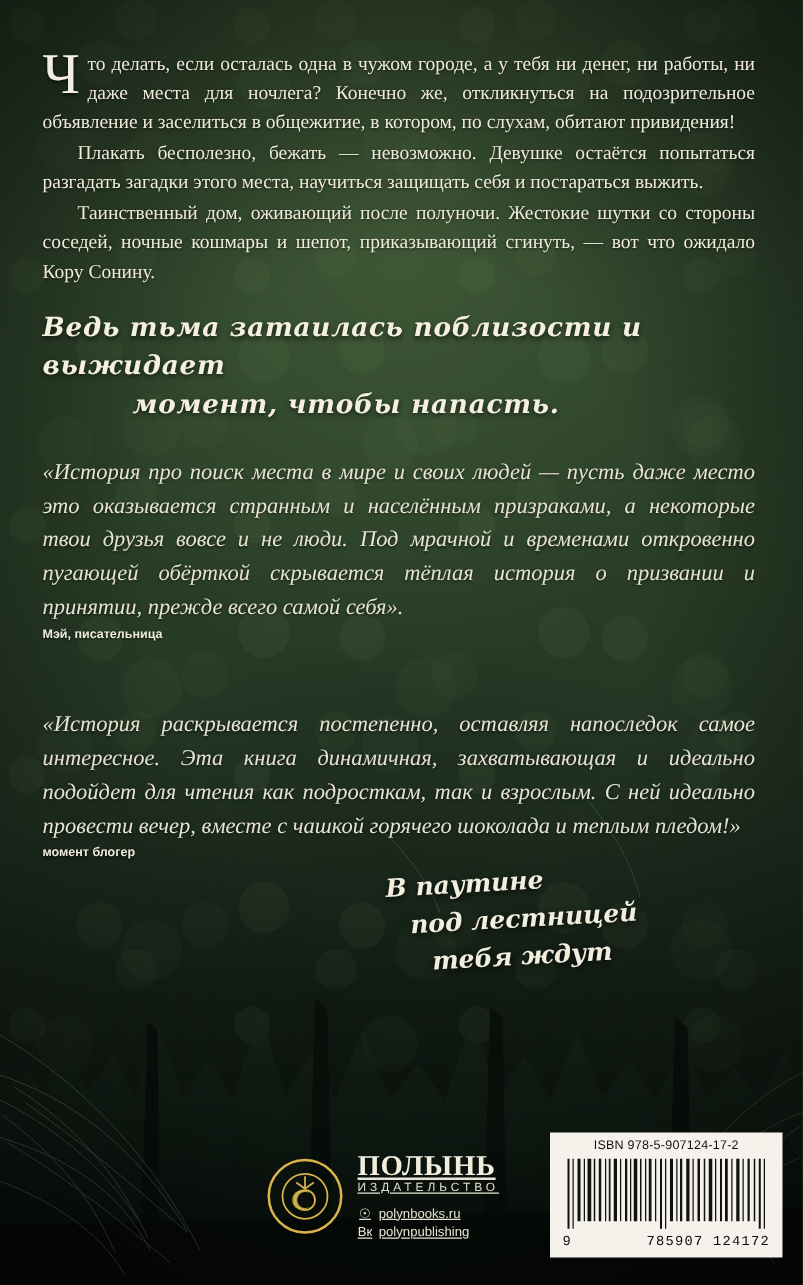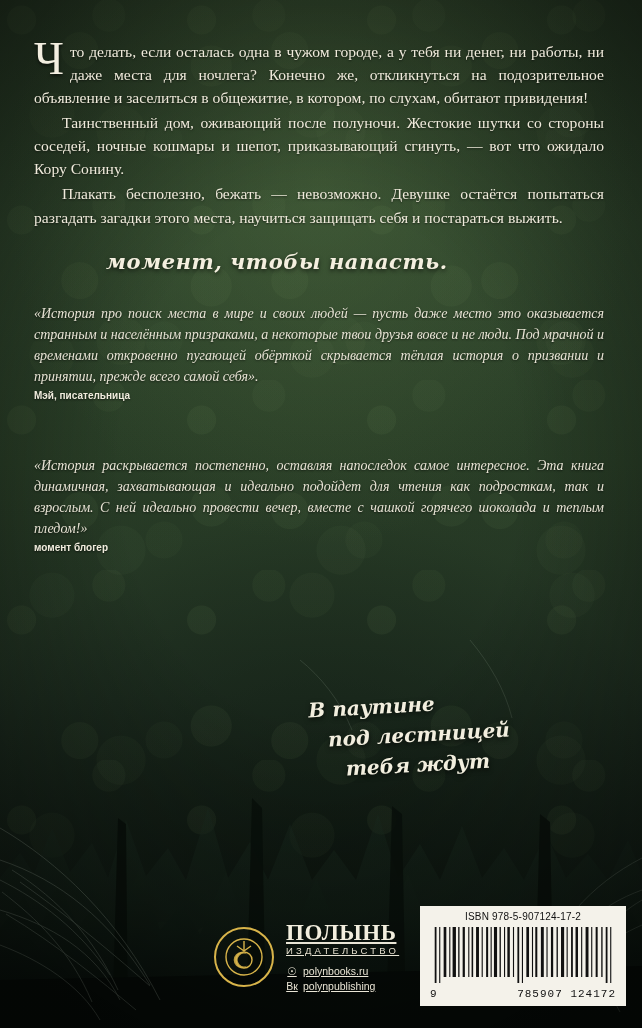--- a/index.html
+++ b/index.html
@@ -79,21 +79,21 @@
     font-size: 21px;
     line-height: 1.45;
     letter-spacing: .6px;
     color: #f4efdf;
     text-shadow: 0 2px 4px rgba(0,0,0,.6);
   }
   .handwrite .l2 { display:block; padding-left: 72px; }
 
   .review {
     margin: 26px 0 0 0;
-    font-size: 14px;
+    font-size: 18px;
     line-height: 1.5;
     font-style: italic;
     text-align: justify;
     color: #e7e3d4;
     text-shadow: 0 1px 2px rgba(0,0,0,.55);
   }
   .review-author {
     margin: 2px 0 0 0;
     font-family: "Liberation Sans", sans-serif;
     font-style: normal;
@@ -161,21 +161,21 @@
     line-height: 1.45;
   }
   .pub-links div { display: flex; align-items: center; gap: 5px; }
   .glyph { width: 12px; text-align:center; display:inline-block; color:#e9e4d4; }
 
   
   .isbn-box {
     position: absolute;
     right: 16px;
     bottom: 22px;
-    width: 206px;
+    width: 186px;
     background: #f4f2ea;
     padding: 5px 8px 6px 8px;
     box-sizing: border-box;
   }
   .isbn-text {
     font-family: "Liberation Sans", sans-serif;
     font-size: 10px;
     color: #111;
     text-align: center;
     margin-bottom: 3px;
@@ -245,25 +245,26 @@
       <path d="M470,640 C490,664 505,690 512,718"></path>
     </g>
   </svg>
 
   <div class="vignette"></div>
 
   <div class="content">
 
     <p class="blurb first"><span class="dropcap">Ч</span><span>то делать, если осталась одна в чужом городе, а у тебя ни денег, ни работы, ни даже места для ночлега? Конечно же, откликнуться на подозрительное объявление и заселиться в общежитие, в котором, по слухам, обитают привидения!</span></p>
 
+    <p class="blurb">Плакать бесполезно, бежать — невозможно. Девушке остаётся попытаться разгадать загадки этого места, научиться защищать себя и постараться выжить.</p>
+
     <p class="blurb">Таинственный дом, оживающий после полуночи. Жестокие шутки со стороны соседей, ночные кошмары и шепот, приказывающий сгинуть, — вот что ожидало Кору Сонину.</p>
 
-    <p class="blurb">Плакать бесполезно, бежать — невозможно. Девушке остаётся попытаться разгадать загадки этого места, научиться защищать себя и постараться выжить.</p>
-
     <div class="handwrite">
+      <span class="l1">Ведь тьма затаилась поблизости и выжидает</span>
       <span class="l2">момент, чтобы напасть.</span>
     </div>
 
     <p class="review">«История про поиск места в мире и своих людей — пусть даже место это оказывается странным и населённым призраками, а некоторые твои друзья вовсе и не люди. Под мрачной и временами откровенно пугающей обёрткой скрывается тёплая история о призвании и принятии, прежде всего самой себя».</p>
     <p class="review-author">Мэй, писательница</p>
 
     <div class="spacer-lg"></div>
 
     <p class="review">«История раскрывается постепенно, оставляя напоследок самое интересное. Эта книга динамичная, захватывающая и идеально подойдет для чтения как подросткам, так и взрослым. С ней идеально провести вечер, вместе с чашкой горячего шоколада и теплым пледом!»</p>
     <p class="review-author">момент блогер</p>

